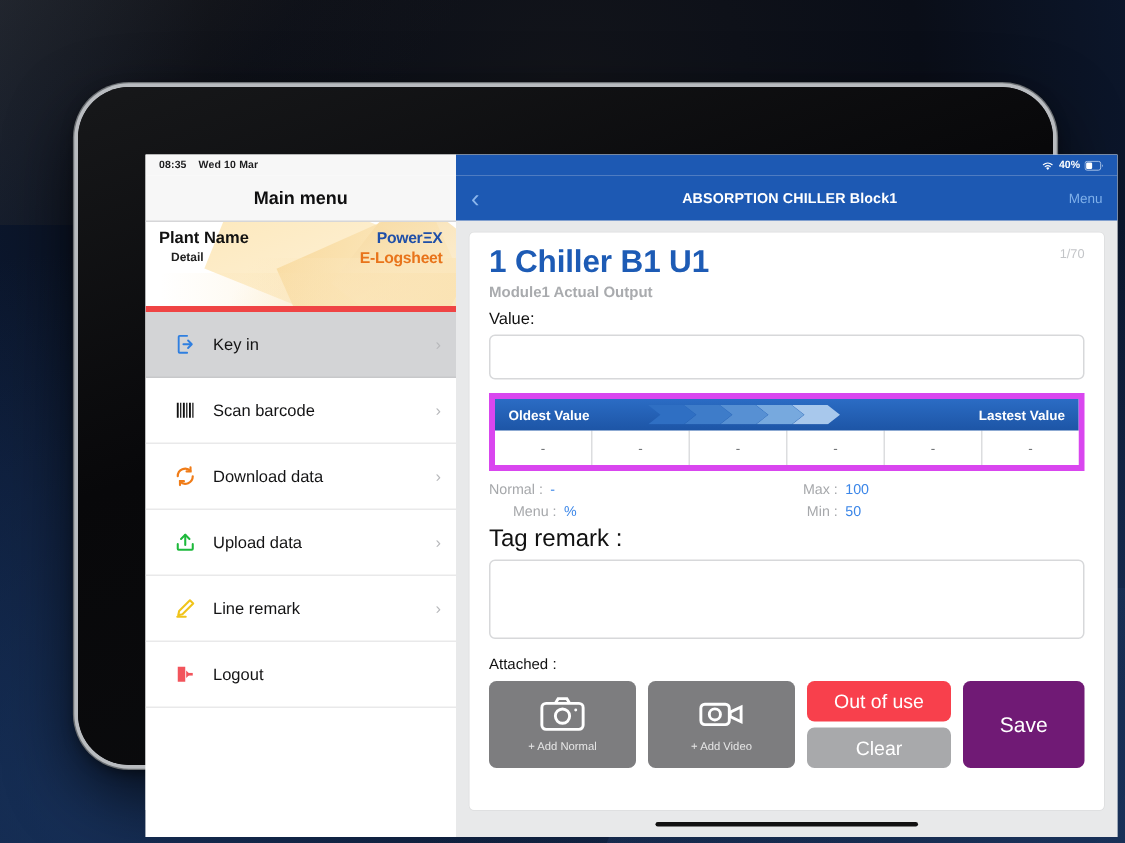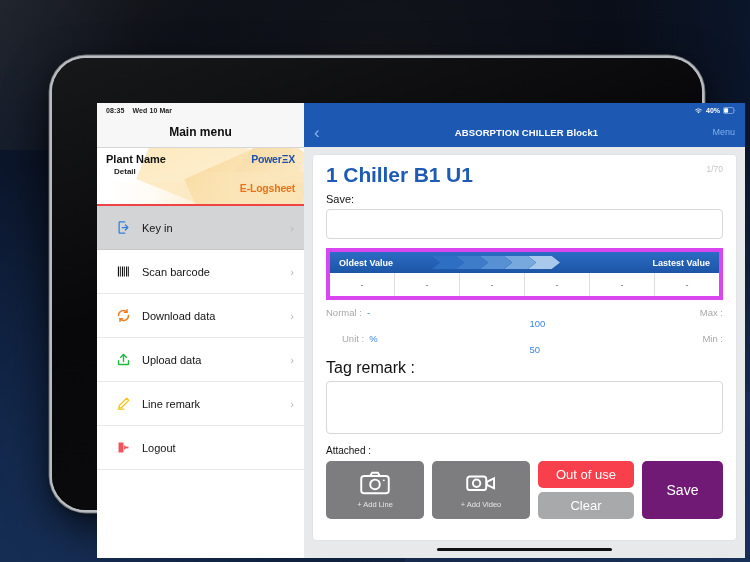--- a/index.html
+++ b/index.html
@@ -62,33 +62,33 @@
   #statusbar span{font-size:7px;color:#1d1d1f;letter-spacing:.1px;font-weight:600;}
   #left-title{
     height:30px;flex:0 0 30px;background:#f7f7f7;
     display:flex;align-items:center;justify-content:center;
     border-bottom:1px solid #d6d6d8;
   }
   #left-title span{font-size:12px;color:#0f0f10;font-weight:600;}
   
   #banner{
     height:56px;flex:0 0 56px;position:relative;overflow:hidden;background:#fff;
-    border-bottom:2px solid #ef4444;
+    border-bottom:4px solid #ef4444;
     text-align:center;
   }
   #banner .shape{position:absolute;}
   #banner .s1{left:48px;top:-14px;width:120px;height:70px;background:linear-gradient(135deg,#fde7b8,#fdf3dd);transform:rotate(22deg);}
   #banner .s2{left:96px;top:6px;width:110px;height:66px;background:linear-gradient(135deg,#f8d89a,#fdeecb);transform:rotate(-24deg);opacity:.85;}
   #banner .s3{left:140px;top:-6px;width:80px;height:80px;background:linear-gradient(120deg,#f6d79b,#fff6e2);transform:rotate(38deg);opacity:.8;}
   #banner .s4{left:60px;top:24px;width:150px;height:40px;background:linear-gradient(90deg,rgba(253,232,188,.0),#fbe6bb);transform:skewX(-28deg);}
   #banner .s5{left:10px;top:34px;width:200px;height:24px;background:linear-gradient(90deg,rgba(255,255,255,0),rgba(250,225,175,.6));}
   #plant-name{position:absolute;left:9px;top:5px;font-size:11px;font-weight:700;color:#111;}
   #plant-detail{position:absolute;left:17px;top:19px;font-size:8px;font-weight:700;color:#222;}
   #brand-1{position:absolute;right:9px;top:5px;font-size:10.5px;font-weight:700;color:#1f4fa8;letter-spacing:-.2px;}
-  #brand-2{position:absolute;right:9px;top:34px;font-size:10.5px;font-weight:700;color:#e8741b;letter-spacing:-.2px;}
+  #brand-2{position:absolute;right:9px;top:18px;font-size:10.5px;font-weight:700;color:#e8741b;letter-spacing:-.2px;}
   #user-row{position:absolute;left:0;bottom:0;width:100%;height:26px;display:flex;align-items:center;}
   #avatar{
     width:22px;height:22px;border-radius:50%;background:#1f6fd0;margin-left:7px;
     display:flex;align-items:center;justify-content:center;flex:0 0 22px;
     box-shadow:0 0 0 1.5px #fff;
   }
   #avatar svg{width:13px;height:13px;fill:#fff;}
   #user-name{margin-left:8px;font-size:8.5px;font-weight:700;color:#1a1a1a;}
   
   #menu-list{flex:1;background:#fff;overflow:hidden;}
@@ -153,21 +153,21 @@
   #hist-body{display:flex;height:23px;background:#fff;}
   .hcell{
     flex:1;display:flex;align-items:center;justify-content:center;
     font-size:9px;color:#6d6f72;border-right:1px solid #dcdddf;box-sizing:border-box;
   }
   .hcell:last-child{border-right:none;}
   
   #meta{margin-top:7px;}
   .meta-row{display:flex;font-size:9.5px;color:#a6a8ab;margin-bottom:4px;}
   .meta-left{width:50%;display:flex;}
-  .meta-right{width:50%;display:flex;flex-direction:column;}
+  .meta-right{width:50%;display:flex;}
   .meta-k{min-width:46px;text-align:right;}
   .meta-v{color:#3b86e8;margin-left:5px;}
   .meta-right .meta-k{min-width:34px;}
   #remark-label{font-size:16px;color:#111;margin-top:2px;}
   #remark-input{
     margin-top:4px;height:53px;width:100%;box-sizing:border-box;
     border:1px solid #d7d8da;border-radius:4px;background:#fff;resize:none;
     font-size:11px;padding:5px 7px;outline:none;font-family:inherit;color:#111;
   }
   #attached-label{font-size:10px;color:#111;margin-top:7px;}
@@ -337,22 +337,23 @@
 
         <div id="navbar">
           <span id="back-chev">‹</span>
           <span id="nav-title">ABSORPTION CHILLER Block1</span>
           <span id="menu-link">Menu</span>
         </div>
 
         <div id="card">
           <div id="page-ind">1/70</div>
           <div id="tag-title">1 Chiller B1 U1</div>
-
-          <div class="field-label">Save:</div>
+          <div id="tag-sub">Module1 Actual Output</div>
+
+          <div class="field-label">Value:</div>
           <input id="value-input" type="text" value="" style="">
 
           <div id="hist">
             <div id="hist-head">
               <span class="lbl left">Oldest Value</span>
               <div class="arrows">
                 <div class="arrow" style="background:#2f6fc3;"></div>
                 <div class="arrow" style="background:#3e7cc9;"></div>
                 <div class="arrow" style="background:#5790d3;"></div>
                 <div class="arrow" style="background:#77a9de;"></div>
@@ -376,21 +377,21 @@
                 <span class="meta-k" style="min-width:0;text-align:left">Normal :</span>
                 <span class="meta-v">-</span>
               </div>
               <div class="meta-right">
                 <span class="meta-k">Max :</span>
                 <span class="meta-v">100</span>
               </div>
             </div>
             <div class="meta-row">
               <div class="meta-left">
-                <span class="meta-k" style="min-width:0;text-align:left;margin-left:16px;">Unit :</span>
+                <span class="meta-k" style="min-width:0;text-align:left;margin-left:16px;">Menu :</span>
                 <span class="meta-v">%</span>
               </div>
               <div class="meta-right">
                 <span class="meta-k">Min :</span>
                 <span class="meta-v">50</span>
               </div>
             </div>
           </div>
 
           <div id="remark-label">Tag remark :</div>
@@ -399,21 +400,21 @@
           <div id="attached-label">Attached :</div>
 
           <div id="actions">
             <div class="media-btn">
               <svg viewBox="0 0 34 26">
                 <rect x="1.4" y="5" width="31.2" height="19.6" rx="3.2"></rect>
                 <path d="M11.5 5l2.2-3.6h6.6L22.5 5"></path>
                 <circle cx="17" cy="14.6" r="5.4"></circle>
                 <circle cx="27" cy="10" r="1.1" fill="#fff" stroke="none"></circle>
               </svg>
-              <span class="cap">+ Add Line</span>
+              <span class="cap">+ Add Normal</span>
             </div>
             <div class="media-btn">
               <svg viewBox="0 0 34 26">
                 <rect x="1.4" y="5.6" width="21.5" height="15.4" rx="3"></rect>
                 <circle cx="12" cy="13.3" r="4.2"></circle>
                 <path d="M23.6 11.6l8.2-3.9v11.2l-8.2-3.9z"></path>
               </svg>
               <span class="cap">+ Add Video</span>
             </div>
             <div class="stack">

